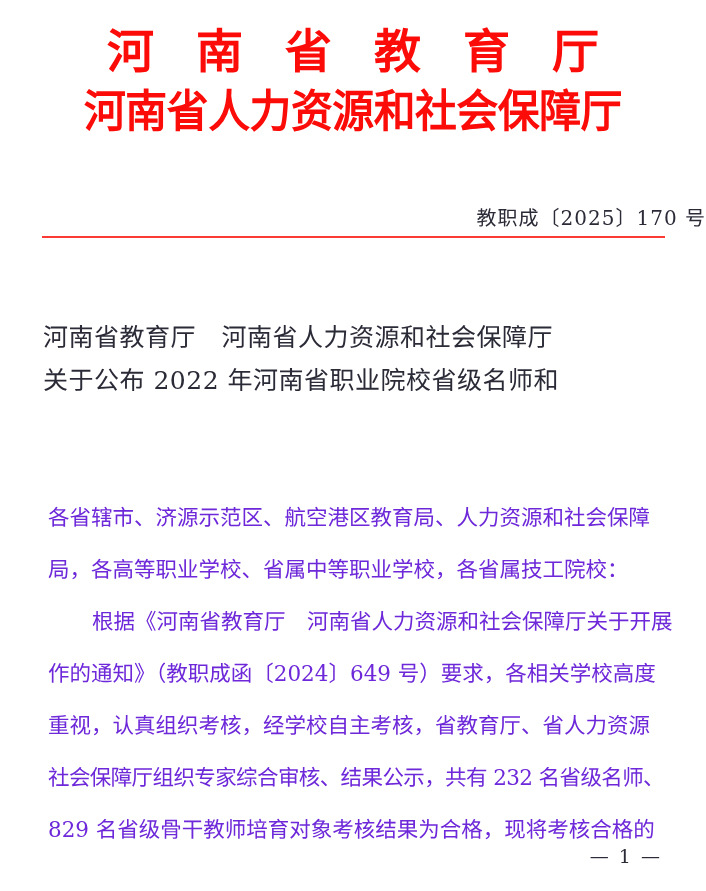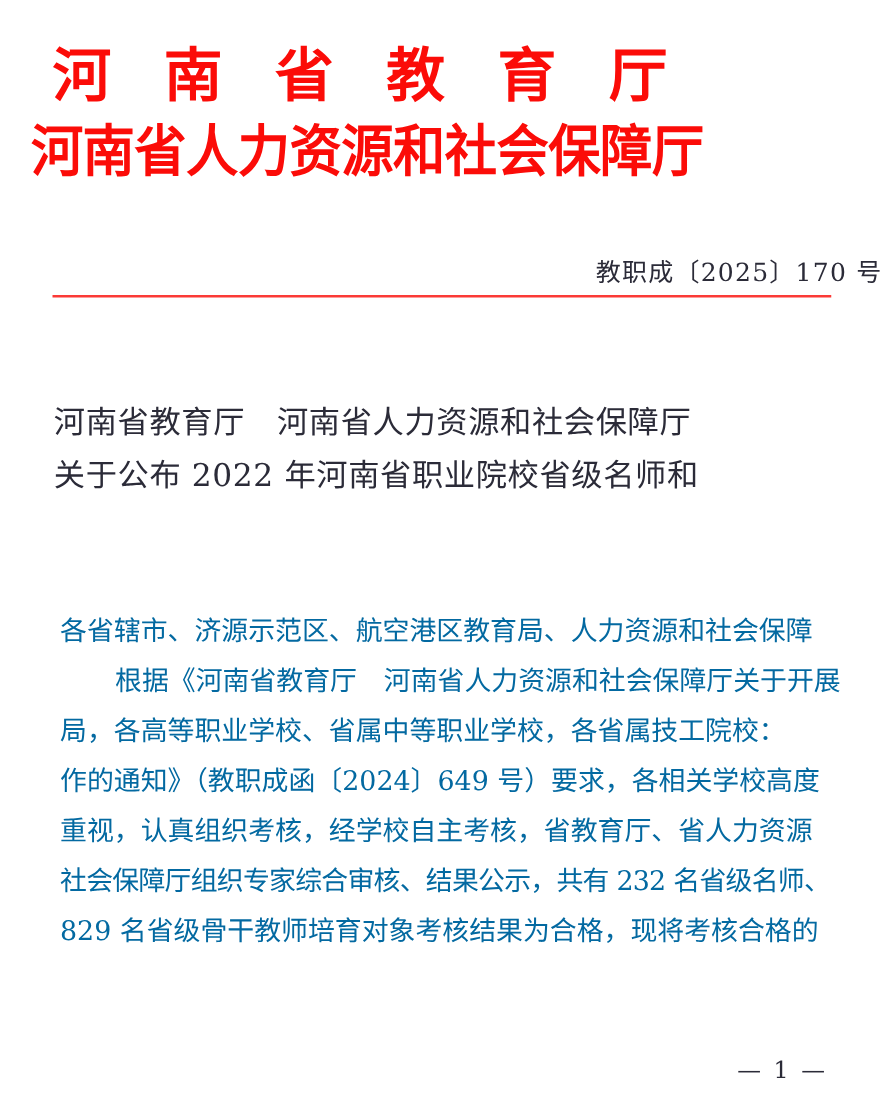--- a/index.html
+++ b/index.html
@@ -22,22 +22,22 @@
     position: absolute;
     inset: 0;
     background: #ffffff;
   }
 
   
   .masthead {
     position: absolute;
     left: 0;
     right: 0;
-    top: 32px;
-    text-align: left;
+    top: 22px;
+    text-align: center;
   }
   .masthead-line1 {
     display: block;
     color: #fb0c08;
     font-weight: bold;
     font-size: 47px;
     line-height: 60px;
     letter-spacing: 42px;
     text-indent: 42px;
     white-space: nowrap;
@@ -102,23 +102,24 @@
   .body-block {
     position: absolute;
     left: 48px;
     width: 614px;
     top: 486px;
   }
   .body-line {
     display: block;
     font-size: 21.5px;
     line-height: 40px;
-    color: #0369a1;
+    color: #6d28d9;
     white-space: nowrap;
     letter-spacing: 0px;
+    margin-top: 12px;
   }
   .body-line.indent {
     text-indent: 44px;
   }
   .body-line.tight {
     letter-spacing: -0.6px;
   }
 
   
   .footer {
@@ -146,22 +147,22 @@
 
   <div class="red-rule"></div>
 
   <div class="title-block">
     <span class="title-line">河南省教育厅　河南省人力资源和社会保障厅</span>
     <span class="title-line">关于公布 2022 年河南省职业院校省级名师和</span>
   </div>
 
   <div class="body-block">
     <span class="body-line">各省辖市、济源示范区、航空港区教育局、人力资源和社会保障</span>
+    <span class="body-line">局，各高等职业学校、省属中等职业学校，各省属技工院校：</span>
     <span class="body-line indent">根据《河南省教育厅　河南省人力资源和社会保障厅关于开展</span>
-    <span class="body-line">局，各高等职业学校、省属中等职业学校，各省属技工院校：</span>
     <span class="body-line">作的通知》（教职成函〔2024〕649 号）要求，各相关学校高度</span>
     <span class="body-line">重视，认真组织考核，经学校自主考核，省教育厅、省人力资源</span>
     <span class="body-line tight">社会保障厅组织专家综合审核、结果公示，共有 232 名省级名师、</span>
     <span class="body-line">829 名省级骨干教师培育对象考核结果为合格，现将考核合格的</span>
   </div>
 
   <div class="footer">— 1 —</div>
 
 </div>
 

